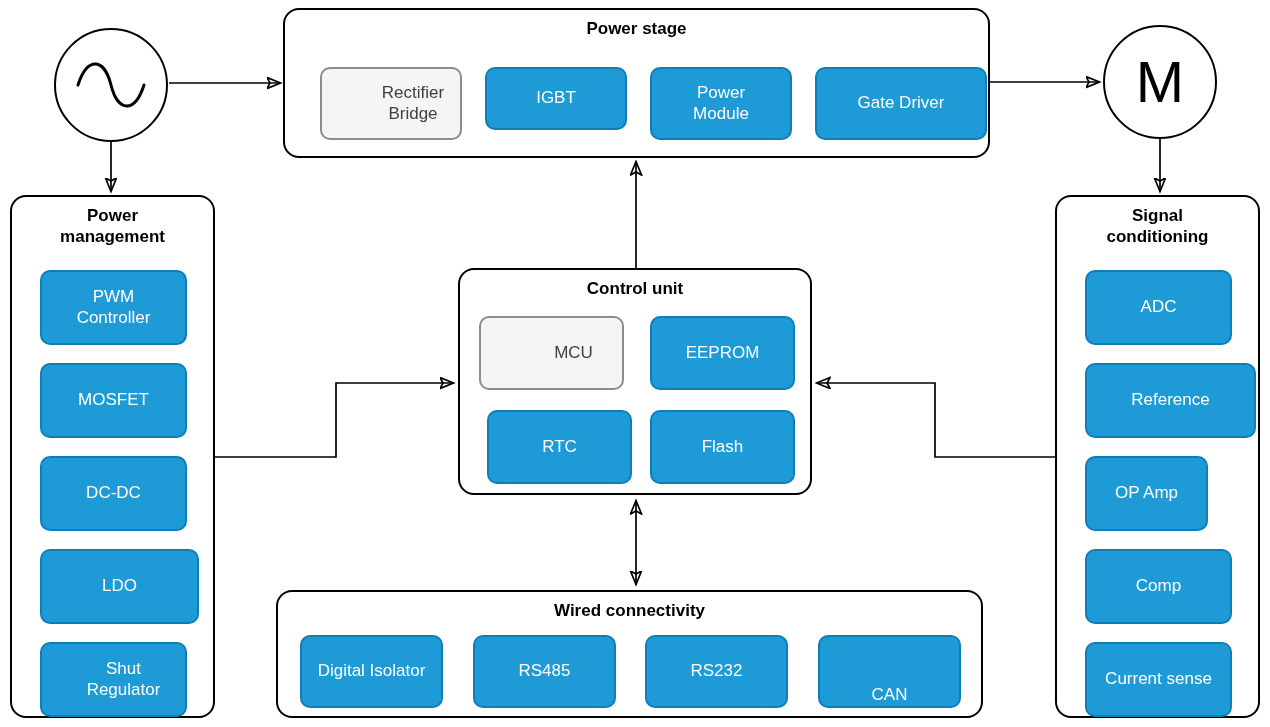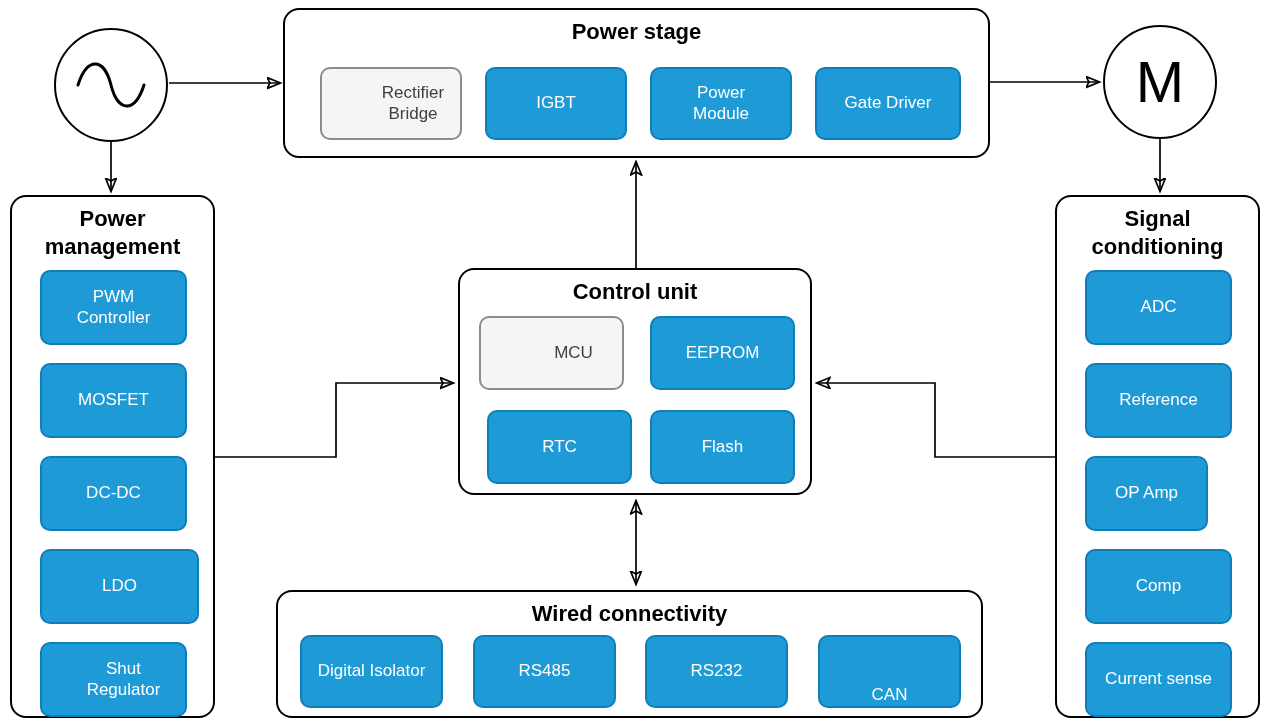--- a/index.html
+++ b/index.html
@@ -6,21 +6,21 @@
   .canvas{
     position:relative;width:1270px;height:727px;background:#ffffff;
     font-family:"Liberation Sans",sans-serif;overflow:hidden;
   }
   .group{
     position:absolute;background:#ffffff;border:2px solid #000000;border-radius:16px;
     box-sizing:border-box;
   }
   .group-title{
     position:absolute;top:8px;left:0;right:0;text-align:center;
-    font-size:22px;font-weight:bold;color:#000000;line-height:1.25;
+    font-size:17px;font-weight:bold;color:#000000;line-height:1.25;
   }
   .group-title.narrow{left:50%;right:auto;width:146px;margin-left:-73px;}
   .item{
     position:absolute;display:flex;align-items:center;justify-content:center;
     border-radius:10px;font-size:17px;text-align:center;line-height:1.22;
     box-sizing:border-box;
   }
   .item.blue{background:#1e9bd7;border:2px solid #0f7db8;color:#ffffff;}
   .item.gray{background:#f5f5f5;border:2px solid #8c8c8c;color:#404040;padding-left:44px;}
   .item span{display:inline-block;max-width:108px;}
@@ -62,27 +62,27 @@
 
   <div class="circle" style="left:1103px;top:25px;">
     <span class="motor-label">M</span>
   </div>
 
   <div class="group" style="left:283px;top:8px;width:707px;height:150px;">
     <div class="group-title">Power stage</div>
     <div class="item gray" style="left:35px;top:57px;width:142px;height:73px;">
       <span>Rectifier Bridge</span>
     </div>
-    <div class="item blue" style="left:200px;top:57px;width:142px;height:73px;">
+    <div class="item blue" style="left:200px;top:57px;width:142px;height:63px;">
       <span>IGBT</span>
     </div>
     <div class="item blue" style="left:365px;top:57px;width:142px;height:73px;">
       <span>Power Module</span>
     </div>
-    <div class="item blue" style="left:530px;top:57px;width:146px;height:73px;">
+    <div class="item blue" style="left:530px;top:57px;width:172px;height:73px;">
       <span>Gate Driver</span>
     </div>
   </div>
 
   <div class="group" style="left:10px;top:195px;width:205px;height:523px;">
     <div class="group-title narrow">Power management</div>
     <div class="item blue" style="left:28px;top:73px;width:147px;height:75px;">
       <span>PWM Controller</span>
     </div>
     <div class="item blue" style="left:28px;top:166px;width:147px;height:75px;">
@@ -113,21 +113,21 @@
     <div class="item blue" style="left:190px;top:140px;width:145px;height:74px;">
       <span>Flash</span>
     </div>
   </div>
 
   <div class="group" style="left:1055px;top:195px;width:205px;height:523px;">
     <div class="group-title narrow">Signal conditioning</div>
     <div class="item blue" style="left:28px;top:73px;width:147px;height:75px;">
       <span>ADC</span>
     </div>
-    <div class="item blue" style="left:28px;top:166px;width:147px;height:75px;">
+    <div class="item blue" style="left:28px;top:166px;width:171px;height:75px;">
       <span>Reference</span>
     </div>
     <div class="item blue" style="left:28px;top:259px;width:123px;height:75px;">
       <span>OP Amp</span>
     </div>
     <div class="item blue" style="left:28px;top:352px;width:147px;height:75px;">
       <span>Comp</span>
     </div>
     <div class="item blue" style="left:28px;top:445px;width:147px;height:75px;">
       <span>Current sense</span>

